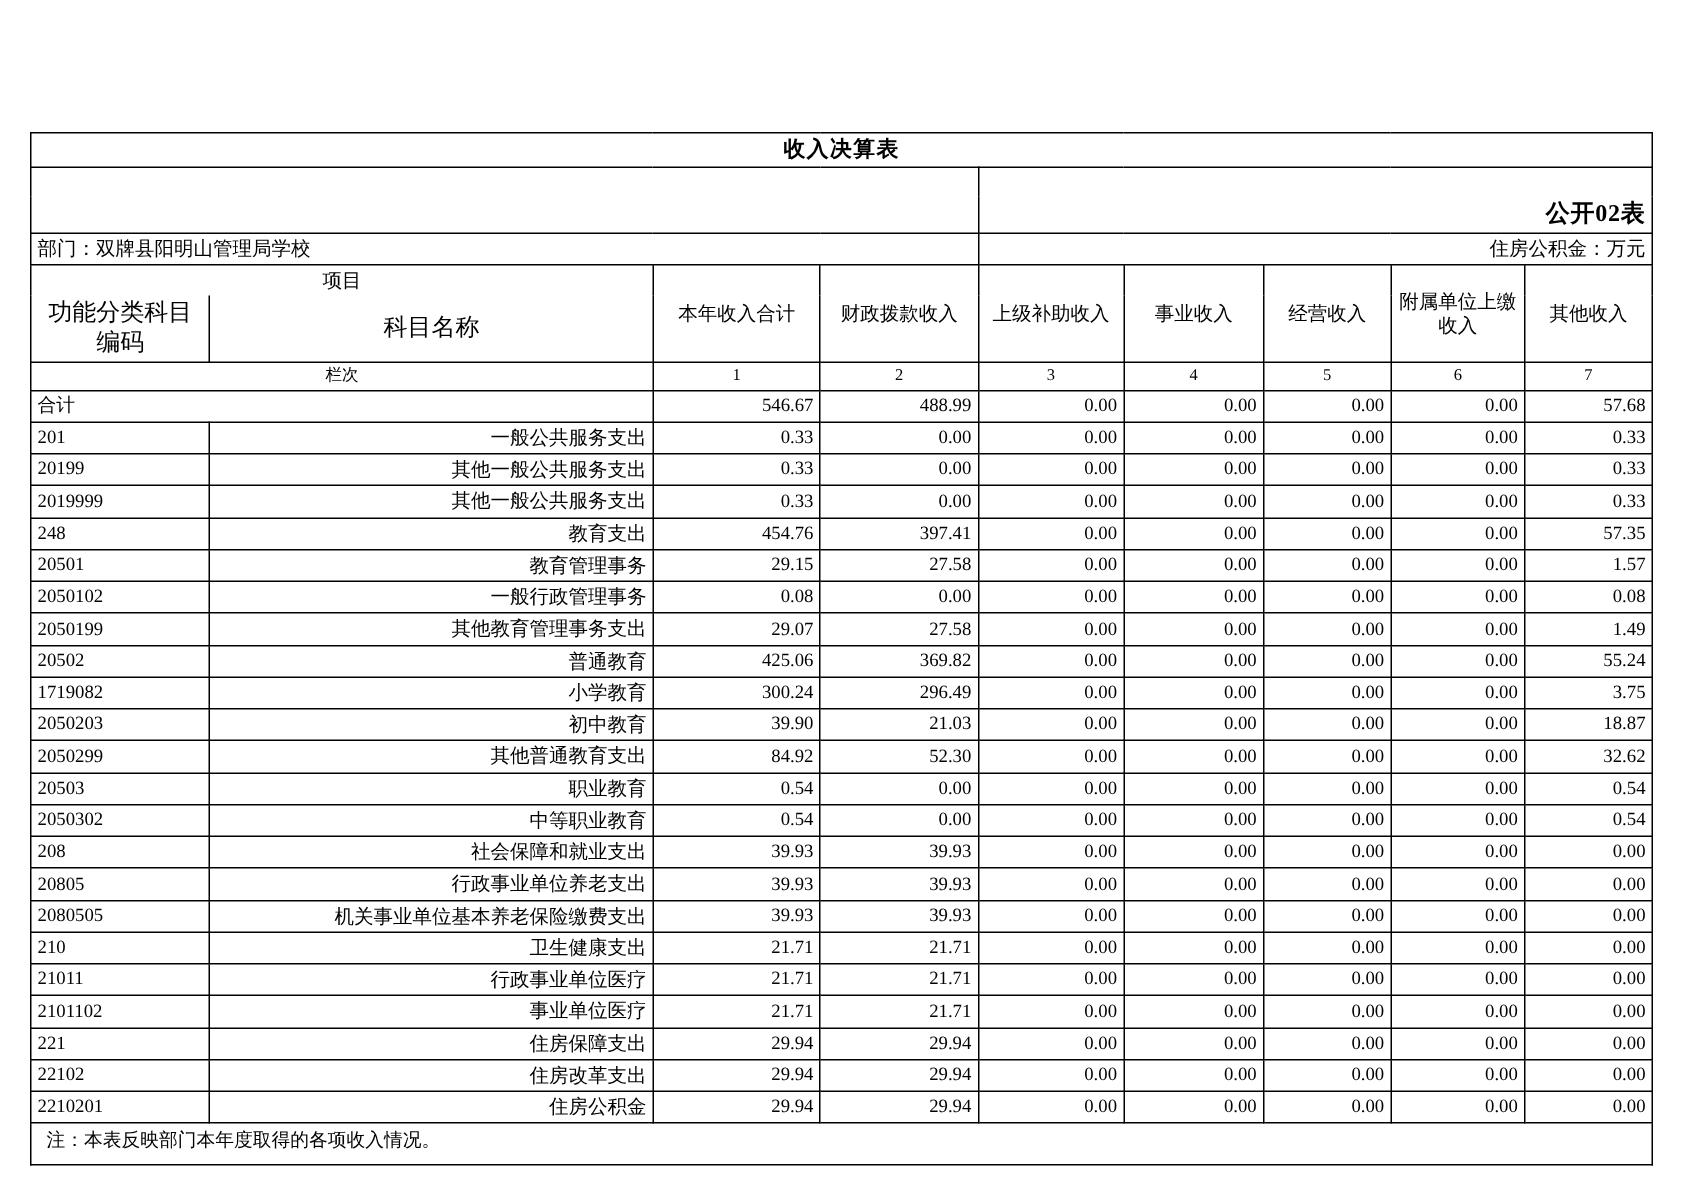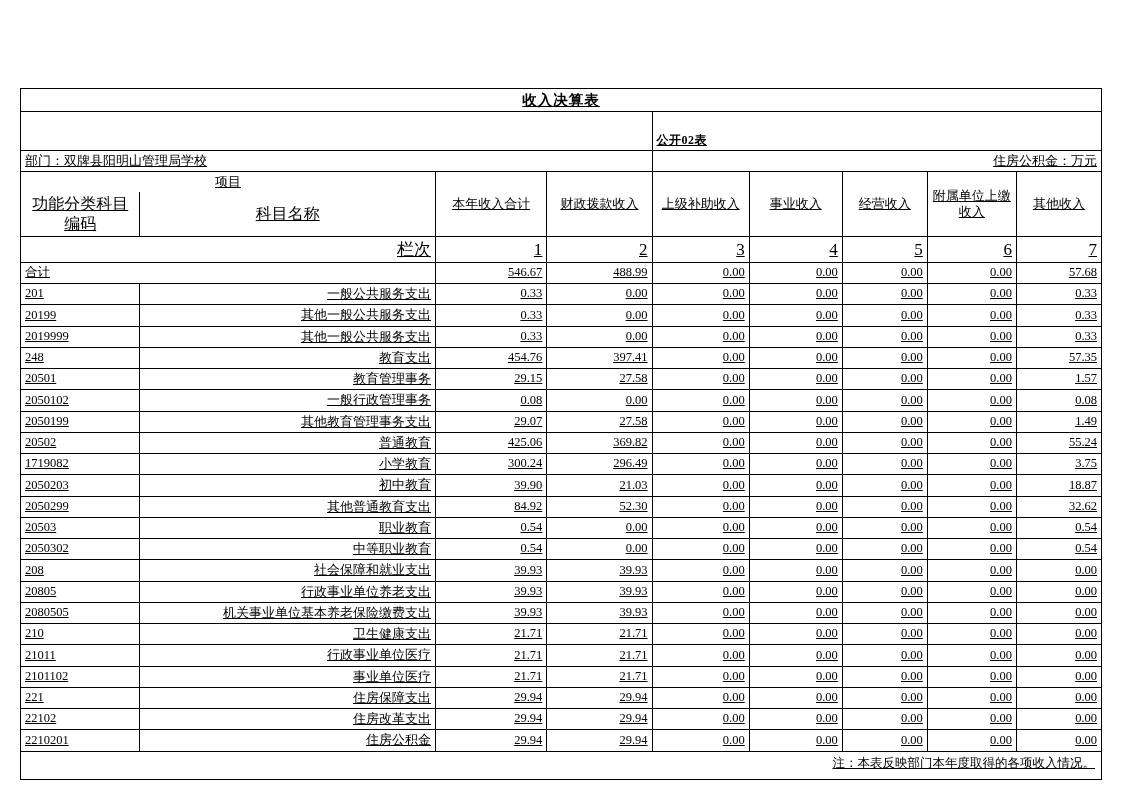--- a/index.html
+++ b/index.html
@@ -17,21 +17,20 @@
   .page {
     position: relative;
     width: 1122px;
     height: 793px;
   }
   .sheet {
     position: absolute;
     left: 20px;
     top: 88px;
     width: 1082px;
-    text-decoration: underline;
   }
   table.fin {
     border-collapse: collapse;
     table-layout: fixed;
     width: 1082px;
     font-size: 12.5px;
   }
   table.fin td {
     border: 1px solid #000000;
     padding: 2px 4px;
@@ -45,22 +44,23 @@
 
   .title-cell {
     text-align: center;
     font-weight: bold;
     font-size: 14.5px;
     height: 26px;
     letter-spacing: 1px;
   }
   .blank-cell { height: 22px; }
   .public-cell {
+    text-align: right;
     font-weight: bold;
-    font-size: 12px;
+    font-size: 16px;
     height: 24px;
     letter-spacing: 0.5px;
   }
   .dept-cell {
     text-align: left;
     font-size: 13px;
     height: 22px;
   }
   .unit-cell {
     text-align: right;
@@ -75,22 +75,22 @@
     text-align: center;
     font-size: 13px;
     height: 22px;
   }
   .hdr-tall {
     text-align: center;
     font-size: 13px;
     height: 44px;
   }
   .lan-ci {
-    text-align: right;
-    font-size: 17px;
+    text-align: center;
+    font-size: 11px;
     height: 20px;
   }
   .num {
     text-align: right;
     font-family: "Liberation Serif", "DejaVu Serif", serif;
     font-size: 12.5px;
     padding-right: 6px;
   }
   .code {
     text-align: left;
@@ -103,21 +103,21 @@
     padding-left: 8px;
   }
   .name-indent-0 { padding-left: 34px; }
   .name-indent-1 { padding-left: 42px; }
   .total-row-label {
     font-size: 12.5px;
   }
   .note-cell {
     border: 1px solid #000000;
     border-top: none;
-    text-align: right;
+    text-align: left;
     font-size: 12.5px;
     padding: 3px 6px 2px 10px;
     height: 22px;
   }
   .w-code  { width: 118px; }
   .w-name  { width: 292px; }
   .w-col   { width: 110px; }
   .w-col2  { width: 104px; }
   .w-col3  { width: 96px; }
   .w-col4  { width: 92px; }

